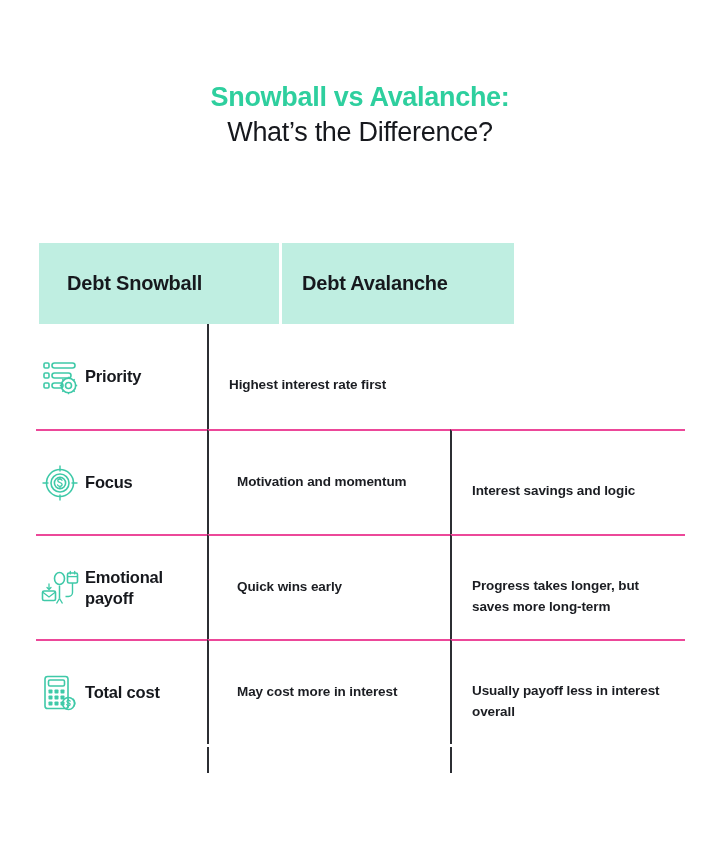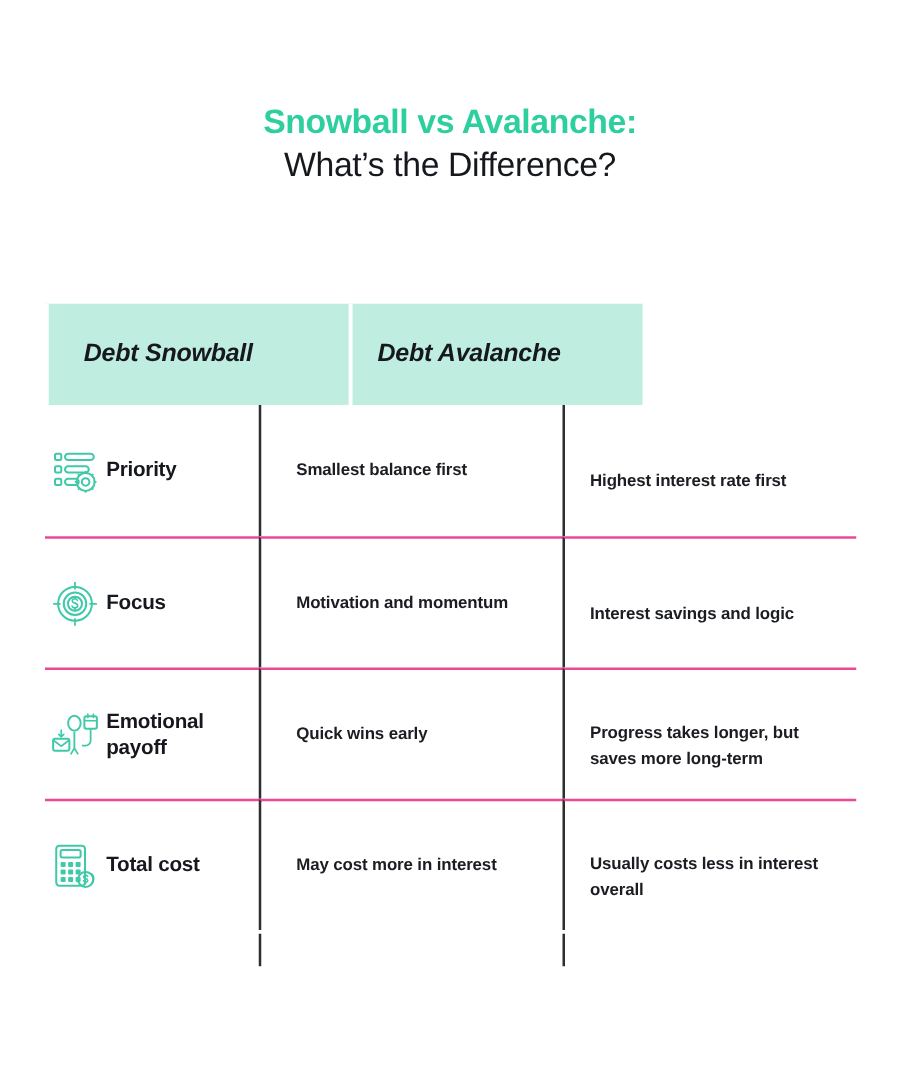--- a/index.html
+++ b/index.html
@@ -63,21 +63,20 @@
   
   .header-row .cell {
     background: #bfeee1;
     height: 81px;
     display: flex;
     align-items: center;
   }
   .header-row .col-snowball,
   .header-row .col-avalanche {
     border-left: 3px solid #ffffff;
-    font-style: italic;
   }
   .header-text {
     font-size: 20px;
     font-weight: bold;
     color: #16181d;
     letter-spacing: -0.2px;
     padding-left: 36px;
   }
   .header-row .col-feature .header-text { padding-left: 41px; }
   .header-row .col-snowball .header-text { padding-left: 28px; }
@@ -178,23 +177,20 @@
               <rect x="13" y="7" width="23" height="5" rx="2.5"></rect>
               <rect x="13" y="17" width="19" height="5" rx="2.5"></rect>
               <rect x="13" y="27" width="11" height="5" rx="2.5"></rect>
               <circle cx="29.5" cy="29.5" r="7.2"></circle>
               <circle cx="29.5" cy="29.5" r="3"></circle>
               <path d="M29.5 20.8v2.3M29.5 35.9v2.3M20.8 29.5h2.3M35.9 29.5h2.3M23.3 23.3l1.7 1.7M34 34l1.7 1.7M35.7 23.3L34 25M25 34l-1.7 1.7" stroke-width="1.3"></path>
             </g>
           </svg>
           <span class="feature-label">Priority</span>
         </div>
-      </div>
-      <div class="cell col-snowball">
-        <span class="value-text">Smallest balance first</span>
       </div>
       <div class="cell col-avalanche">
         <span class="value-text">Highest interest rate first</span>
       </div>
     </div>
 
     <div class="row body-row">
       <div class="cell col-feature">
         <div class="feature-inner">
           <svg class="icon" viewBox="0 0 42 42">
@@ -270,21 +266,21 @@
               <path d="M33.8 26.8c1.3.9 2.2 2.5 2.2 4.2 0 1.5-.6 2.9-1.6 3.9" stroke-width="1.3"></path>
             </g>
           </svg>
           <span class="feature-label">Total cost</span>
         </div>
       </div>
       <div class="cell col-snowball">
         <span class="value-text">May cost more in interest</span>
       </div>
       <div class="cell col-avalanche">
-        <span class="value-text">Usually costs less in interest overall</span>
+        <span class="value-text">Usually payoff less in interest overall</span>
       </div>
     </div>
 
   </div>
 
   <div class="stub-wrap">
     <div class="stub stub-1"></div>
     <div class="stub stub-2"></div>
   </div>
 

